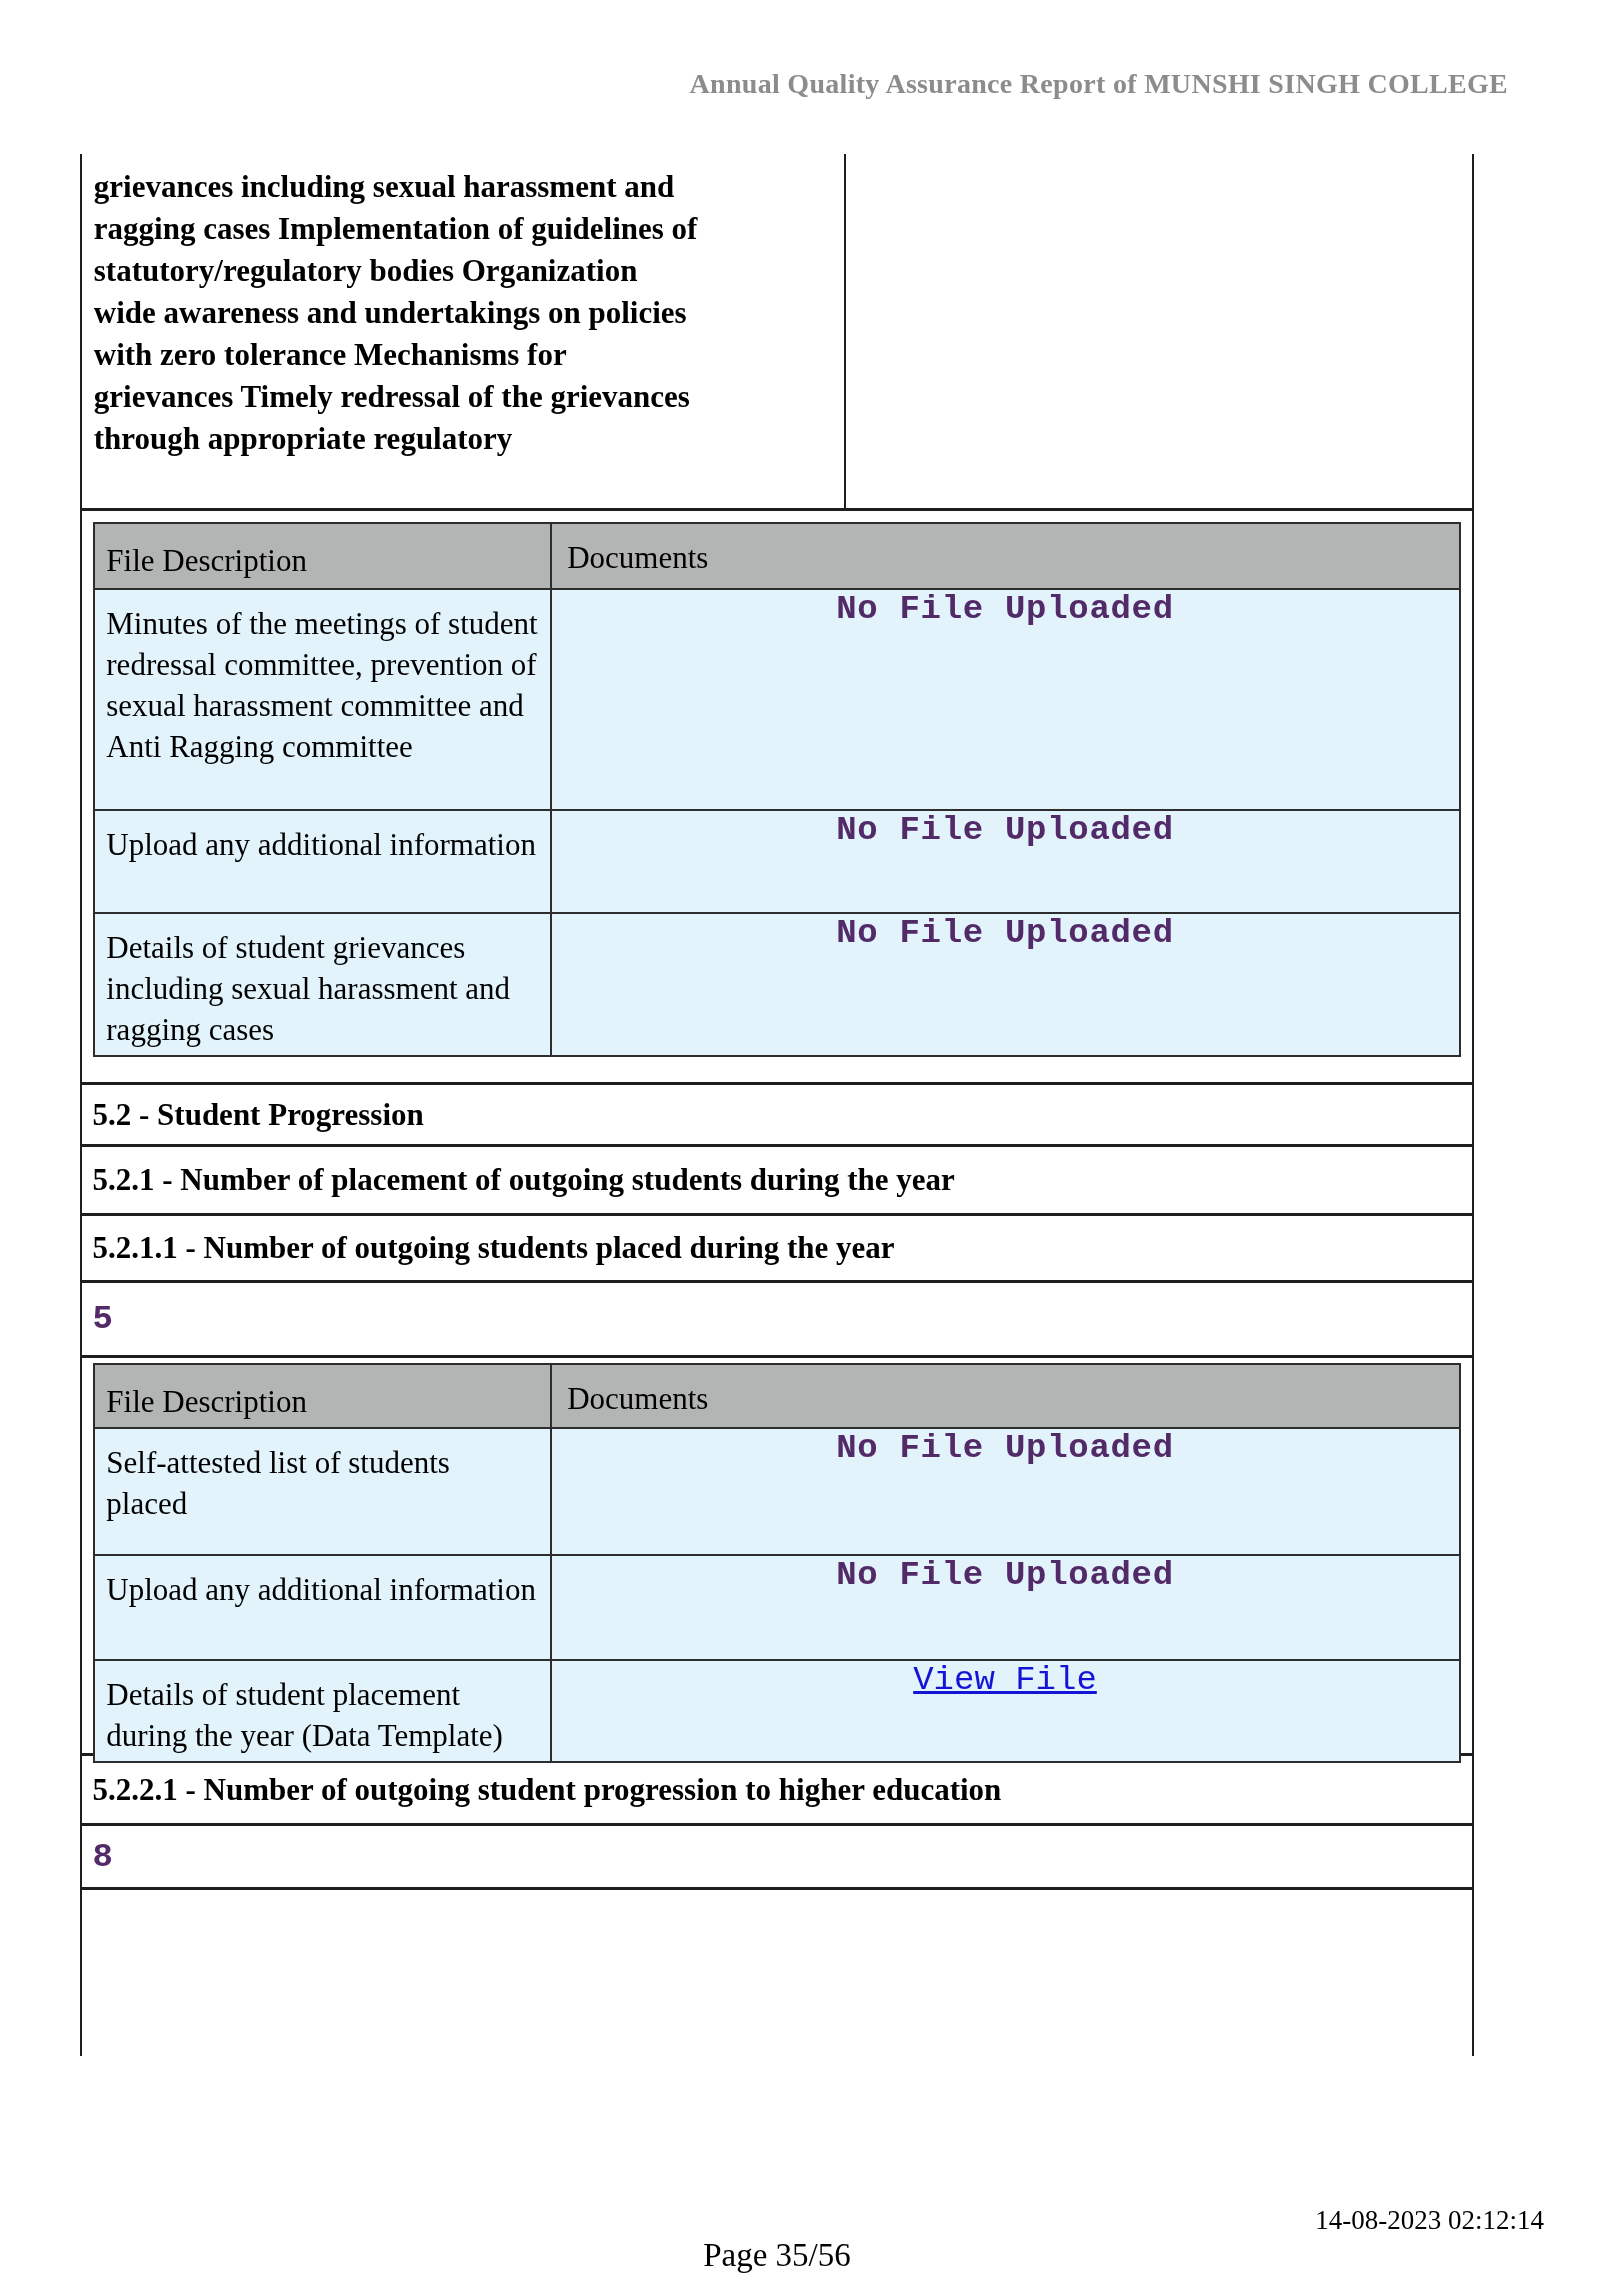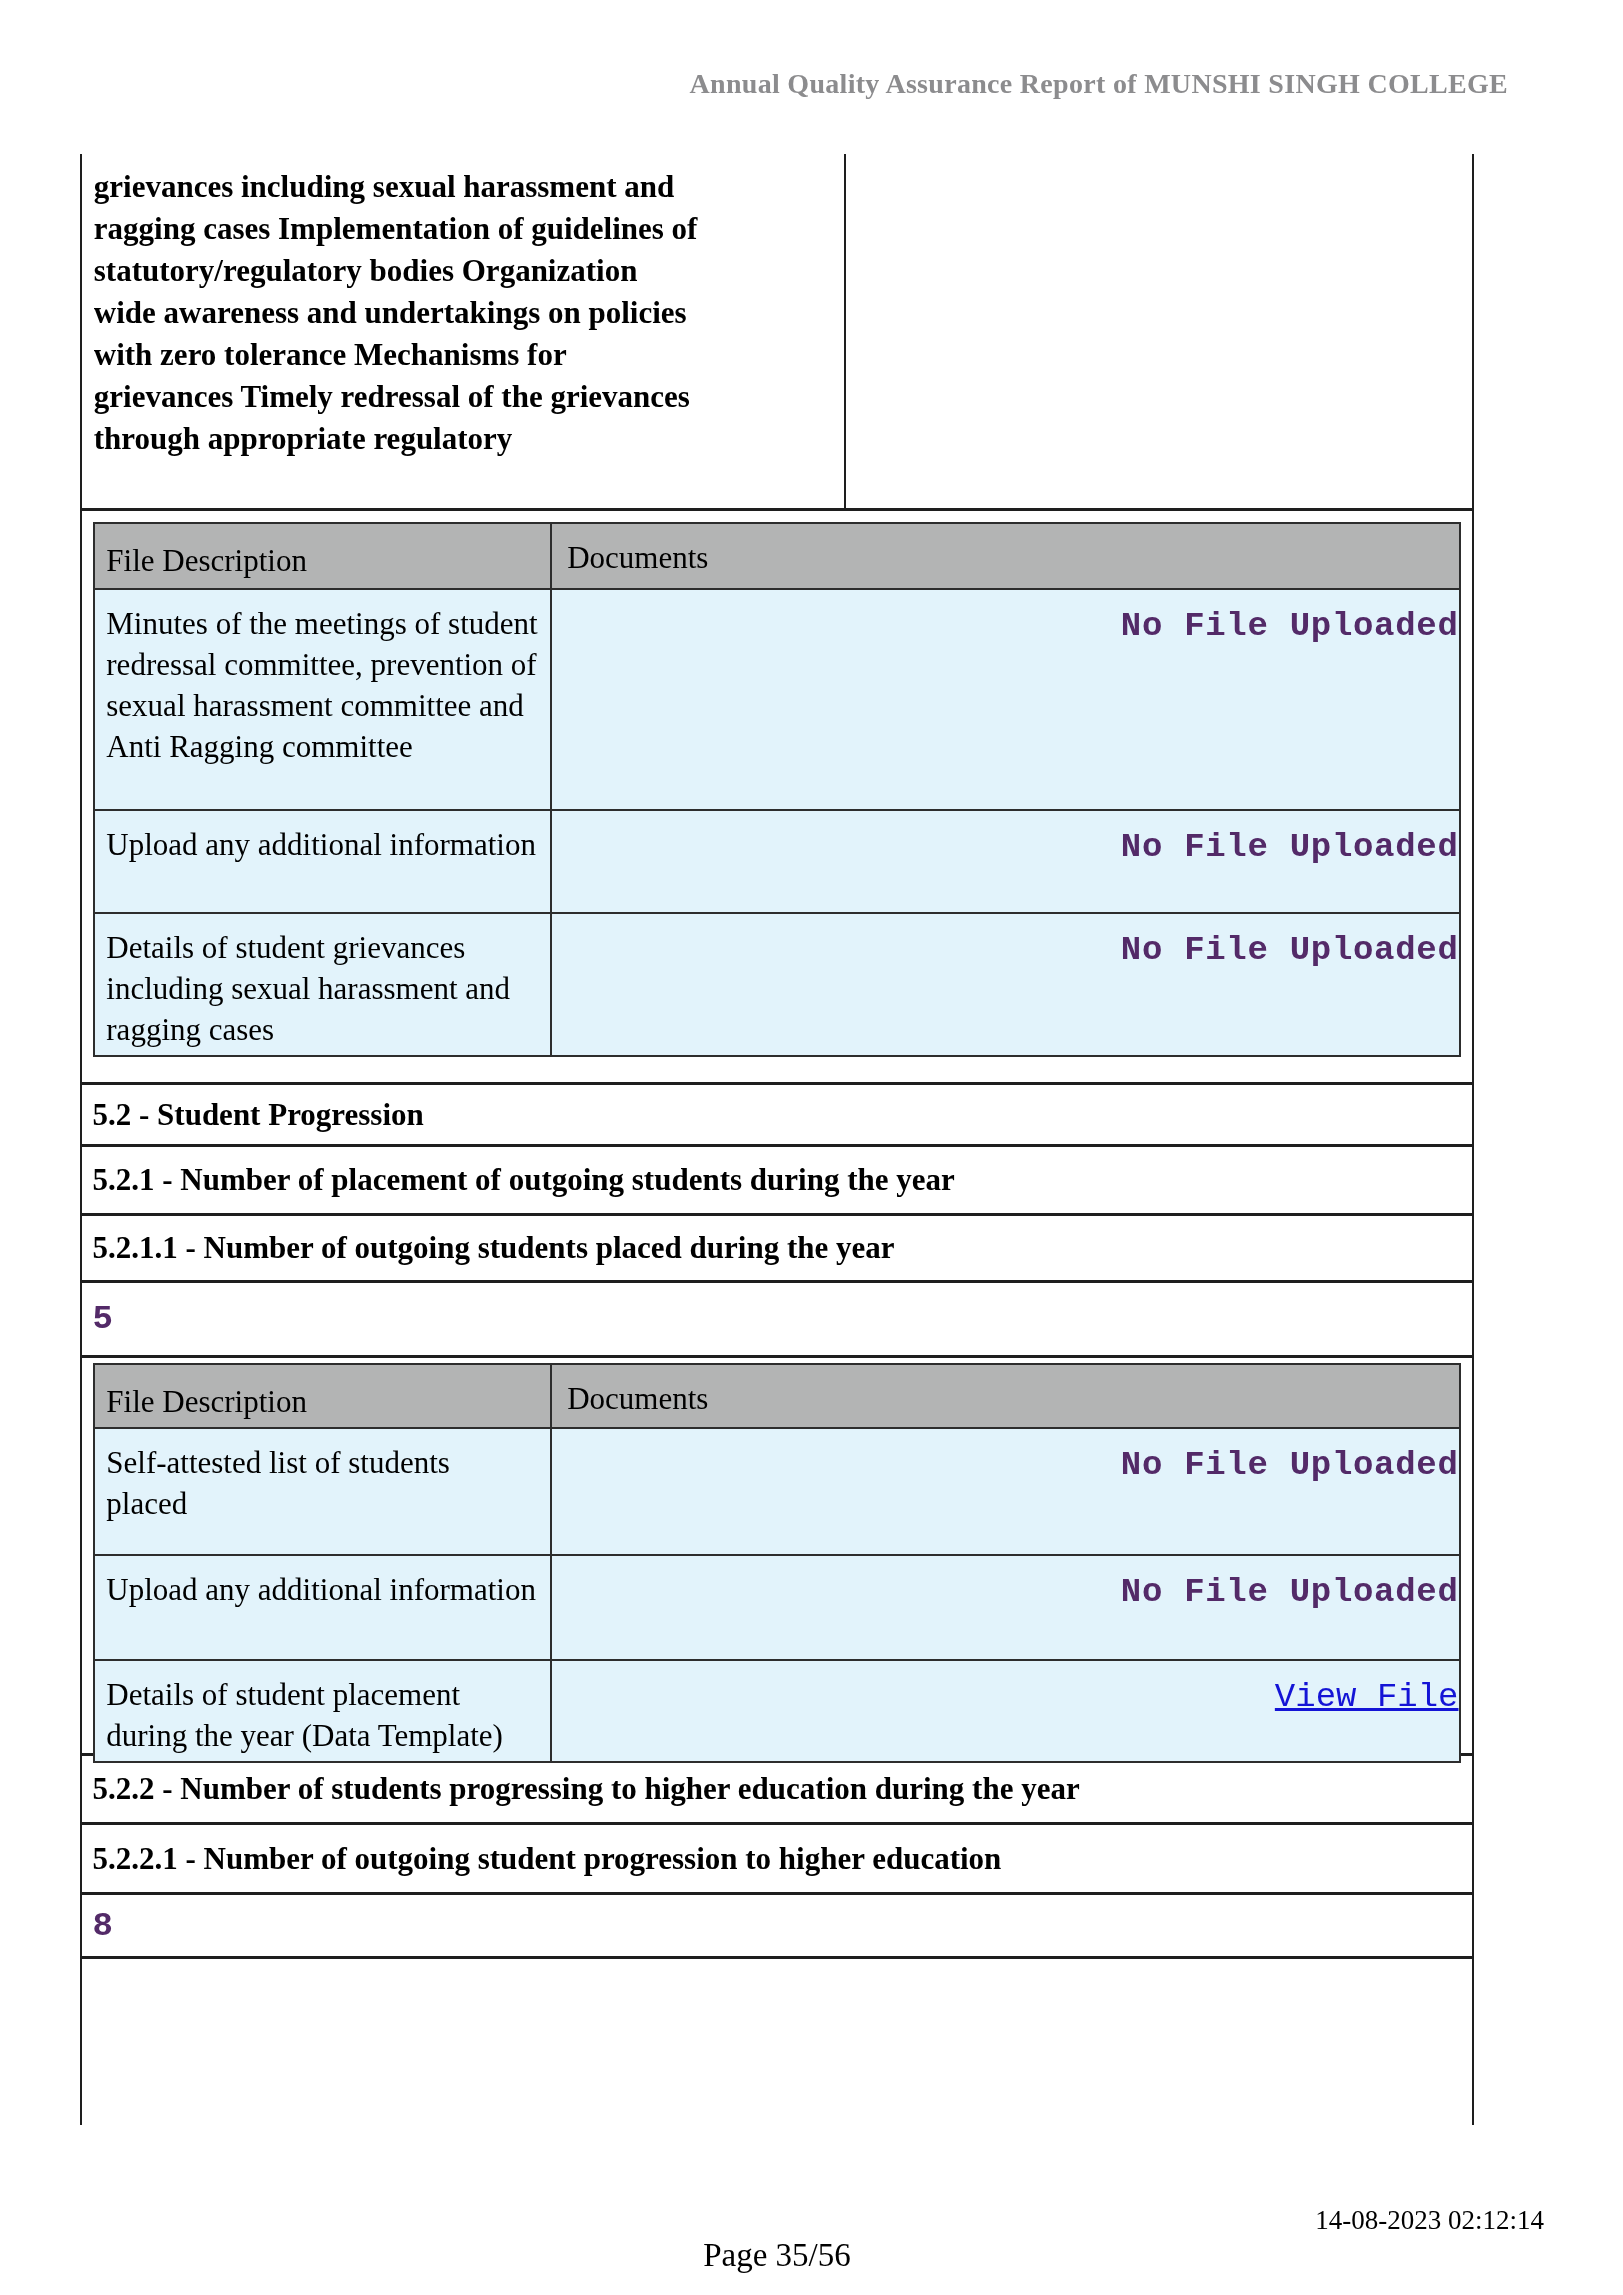--- a/index.html
+++ b/index.html
@@ -64,21 +64,21 @@
   .ithead{display:flex;background:var(--table-header-bg);box-sizing:border-box;}
   .t1 .ithead{height:64px;}
   .t2 .ithead{height:62px;}
   .itrow{display:flex;background:var(--row-bg);border-top:2px solid var(--table-border);box-sizing:border-box;}
   .col1{
     width:457px;box-sizing:border-box;
     border-right:2px solid var(--table-border);
     padding:13px 11.8px 0 11.8px;
     font-size:31px;line-height:41px;
   }
-  .col2{flex:1;box-sizing:border-box;text-align:right;padding-top:17px;}
+  .col2{flex:1;box-sizing:border-box;text-align:center;}
   .hcell{padding-top:15.7px;font-size:31px;}
   .no-file{
     font-family:"Liberation Mono","DejaVu Sans Mono",monospace;
     font-weight:bold;font-size:34px;letter-spacing:0.7px;
     color:var(--no-file-text);white-space:nowrap;
   }
   .view-link{
     font-family:"Liberation Mono","DejaVu Sans Mono",monospace;
     font-size:34px;color:var(--link-text);
     text-decoration:underline;white-space:nowrap;margin-top:9px;
@@ -192,23 +192,20 @@
         </div>
         <div class="itrow" style="height:102px">
           <div class="col1">Details of student placement during the year (Data Template)</div>
           <div class="col2">
             <a href="#" class="view-link">View File</a>
           </div>
         </div>
       </div>
     </div>
 
-    <div class="orow row-section h-h">
-      <span class="section-label">5.2.2 - Number of students progressing to higher education during the year</span>
-    </div>
     <div class="orow row-section h-i">
       <span class="section-label">5.2.2.1 - Number of outgoing student progression to higher education</span>
     </div>
     <div class="orow row-value h-j">
       <span class="value-text">8</span>
     </div>
 
     <div class="orow last h-k"></div>
 
   </div>

